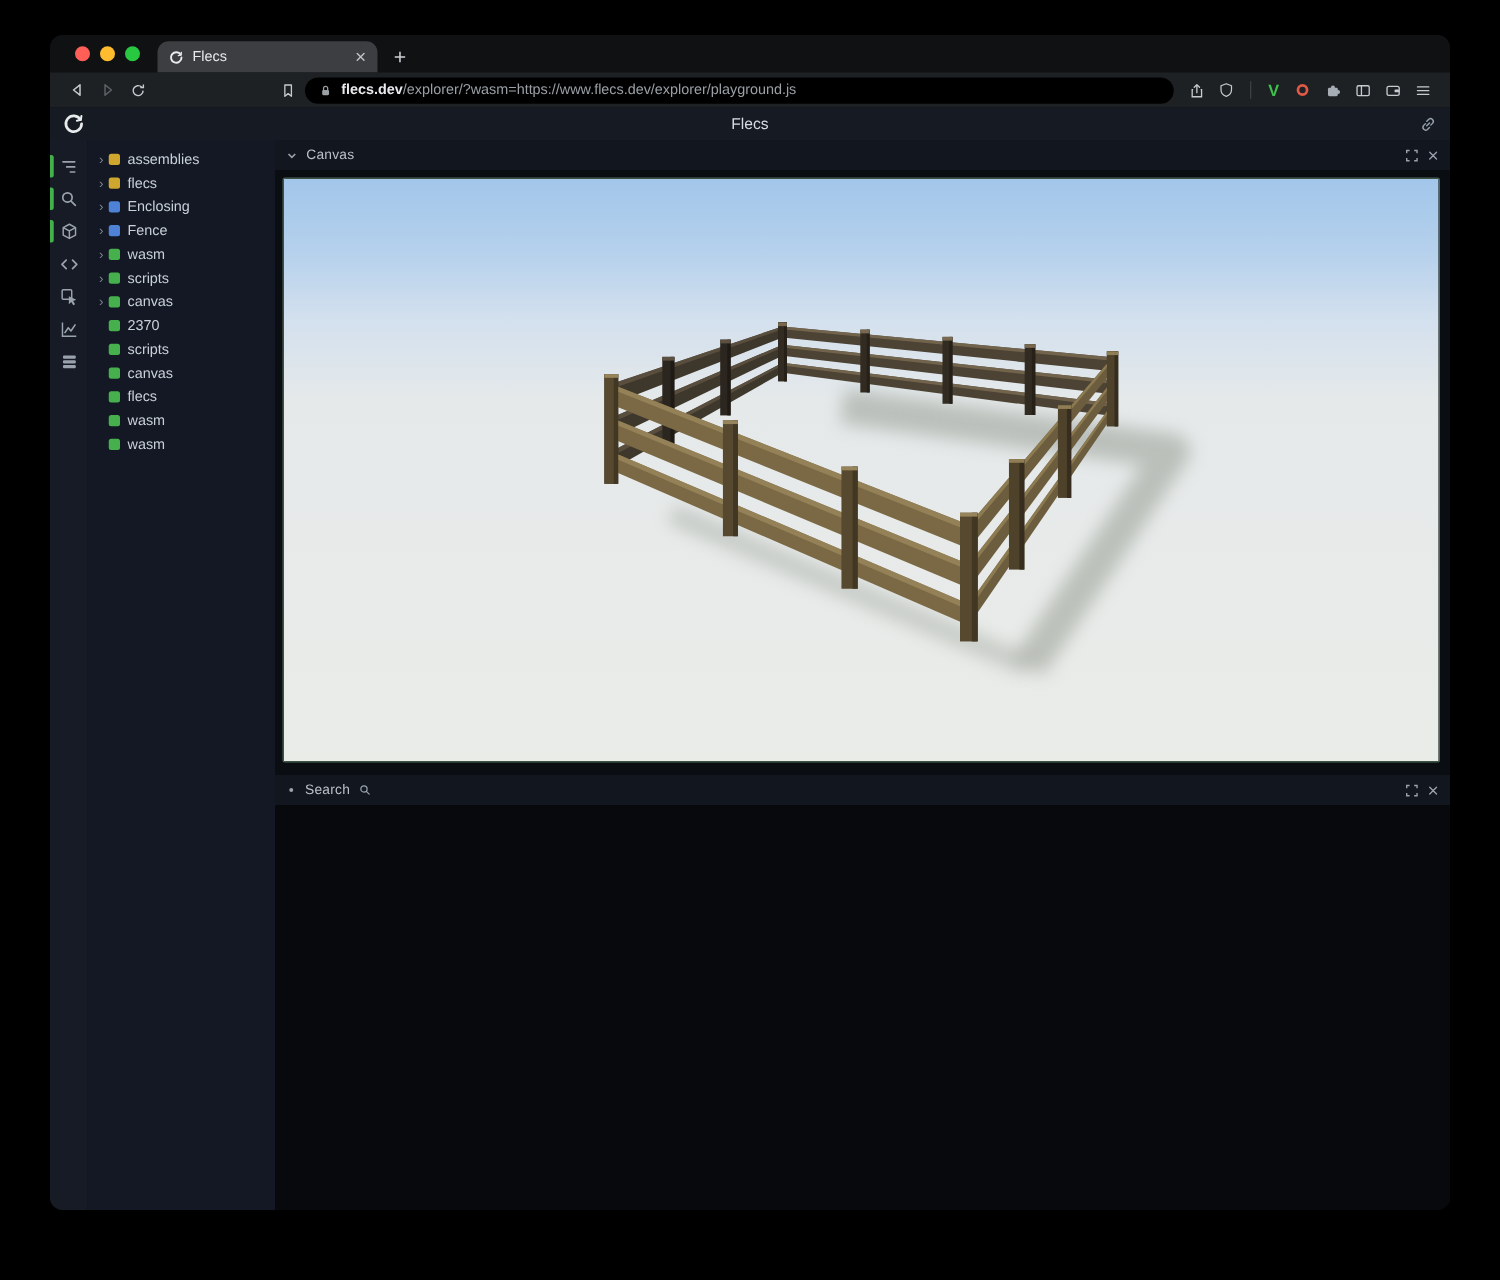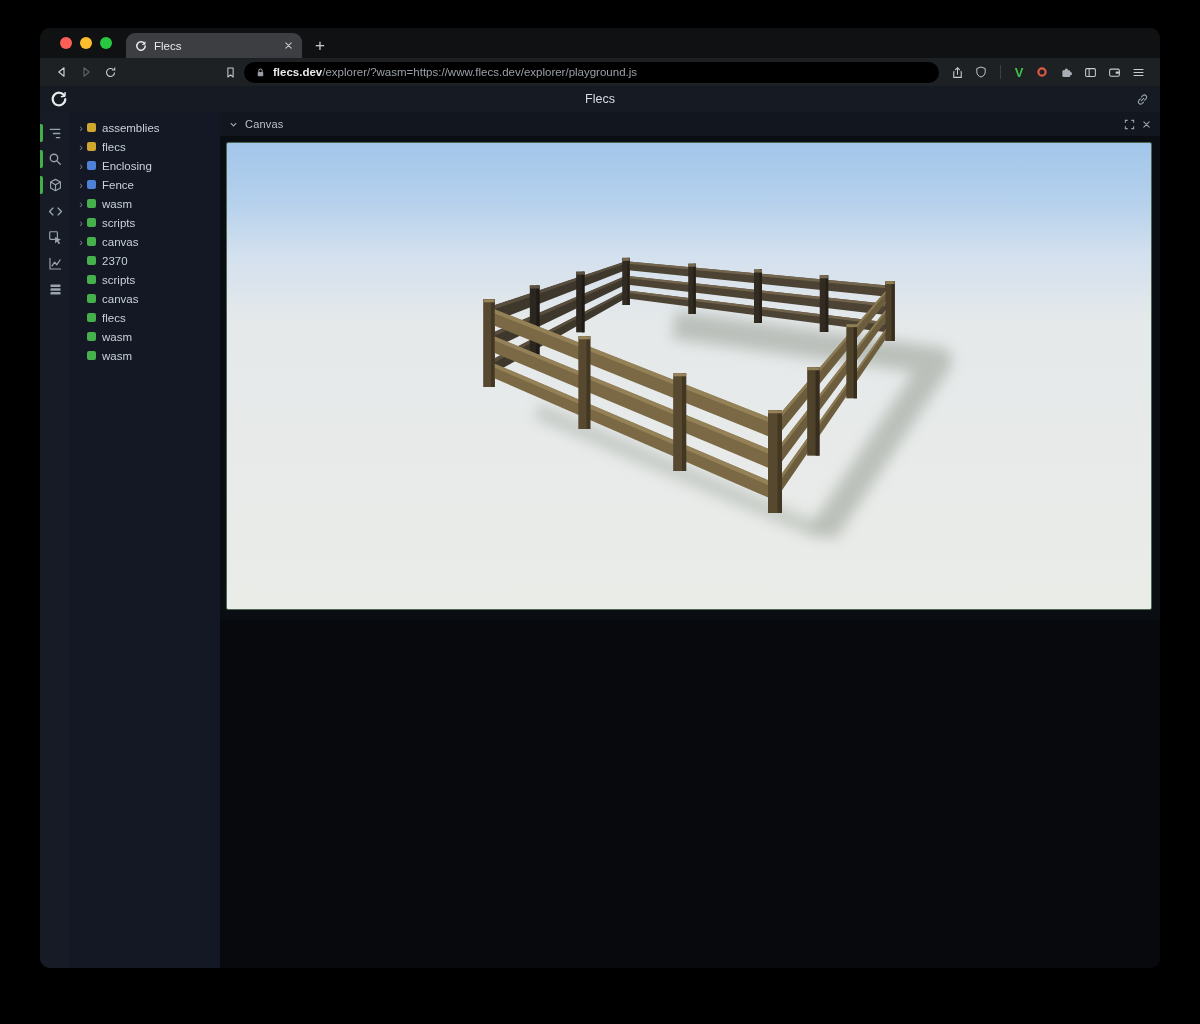--- a/index.html
+++ b/index.html
@@ -395,18 +395,43 @@
               <rect x="446.16666666666663" y="230.2733333333333" width="13" height="97.72666666666667" fill="#57492f"></rect>
               <rect x="455.0066666666666" y="230.2733333333333" width="4.16" height="97.72666666666667" fill="#423722"></rect>
               <rect x="446.16666666666663" y="230.2733333333333" width="13" height="3" fill="#97845a"></rect>
               <rect x="541" y="267.28" width="14" height="102.72" fill="#57492f"></rect>
               <rect x="550.52" y="267.28" width="4.48" height="102.72" fill="#423722"></rect>
               <rect x="541" y="267.28" width="14" height="3" fill="#97845a"></rect>
             </svg>
         </div>
       </div>
 
+      <div class="panel-header">
+        <span class="ph-icon">
+          <svg width="8" height="8" viewBox="0 0 8 8">
+              <circle cx="4" cy="4" r="1.6" fill="currentColor"></circle>
+            </svg>
+        </span>
+        <span class="panel-title">Search</span>
+        <span class="ph-icon">
+          <svg width="10" height="10" viewBox="0 0 12 12">
+              <circle cx="5" cy="5" r="3" fill="none" stroke="currentColor" stroke-width="1.2"></circle>
+              <path d="M7.3 7.3l2.7 2.7" stroke="currentColor" stroke-width="1.2" stroke-linecap="round"></path>
+            </svg>
+        </span>
+        <span class="ph-spacer"></span>
+        <span class="ph-icon">
+          <svg width="11" height="11" viewBox="0 0 12 12">
+              <path d="M1.5 4V1.5H4M8 1.5h2.5V4M10.5 8v2.5H8M4 10.5H1.5V8" fill="none" stroke="currentColor" stroke-width="1.2"></path>
+            </svg>
+        </span>
+        <span class="ph-icon">
+          <svg width="9" height="9" viewBox="0 0 10 10">
+              <path d="M2 2l6 6M8 2L2 8" stroke="currentColor" stroke-width="1.2" stroke-linecap="round"></path>
+            </svg>
+        </span>
+      </div>
 
       <div class="search-content"></div>
 
     </div>
   </div>
 </div>
 
 </body></html>

